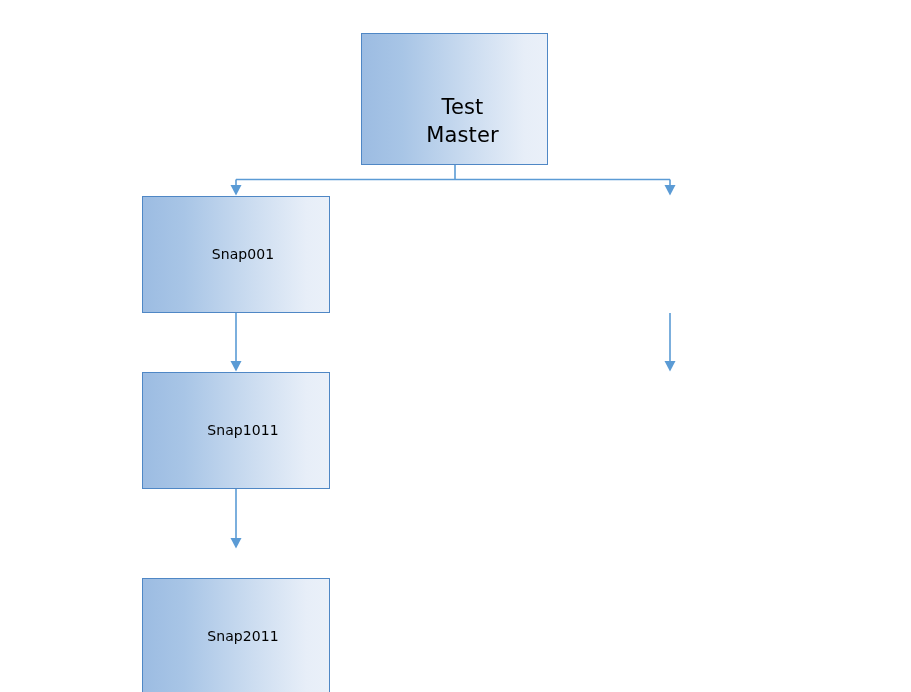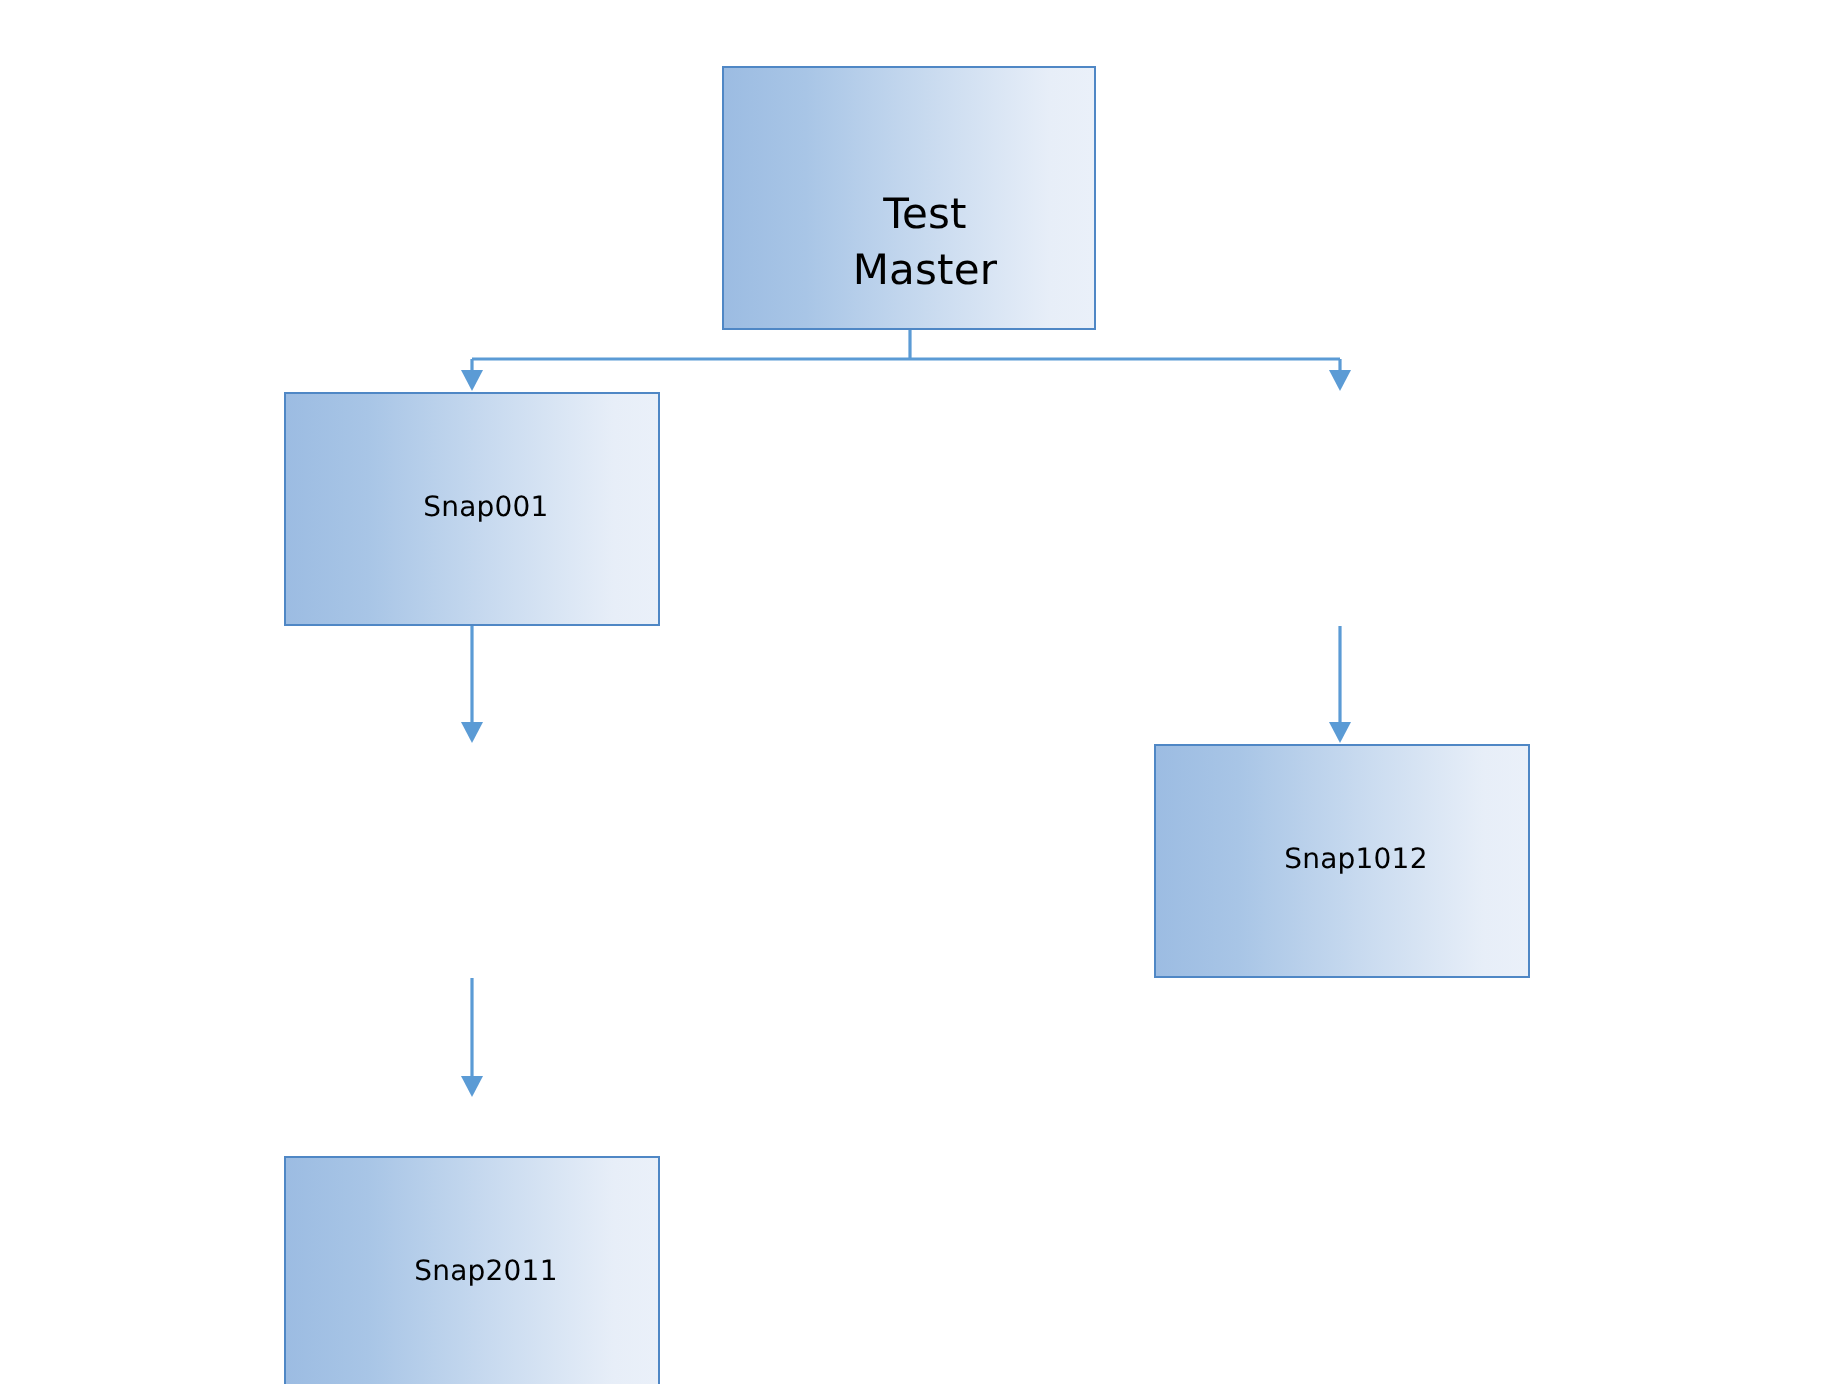--- a/index.html
+++ b/index.html
@@ -89,22 +89,22 @@
   <div class="node" id="n-root" style="left: 361px; top: 33px; width: 187px; height: 132px; border-color: rgb(79, 135, 197); background: linear-gradient(to right, rgb(156, 188, 226) 0%, rgb(168, 197, 230) 22%, rgb(203, 220, 240) 58%, rgb(231, 238, 248) 88%, rgb(234, 240, 249) 100%);">
     <span class="node-label" style="color: rgb(0, 0, 0); margin-top: 45px;">Test
 Master</span>
   </div>
 
   <div class="node" id="n-snap001" style="left: 142px; top: 196px; width: 188px; height: 117px; border-color: rgb(79, 135, 197); background: linear-gradient(to right, rgb(156, 188, 226) 0%, rgb(168, 197, 230) 22%, rgb(203, 220, 240) 58%, rgb(231, 238, 248) 88%, rgb(234, 240, 249) 100%);">
     <span class="node-label" style="color: rgb(0, 0, 0);">Snap001</span>
   </div>
 
 
+  <div class="node" id="n-snap1011" style="left: 142px; top: 372px; width: 188px; height: 117px; border-color: rgb(79, 135, 197); background: linear-gradient(to right, rgb(156, 188, 226) 0%, rgb(168, 197, 230) 22%, rgb(203, 220, 240) 58%, rgb(231, 238, 248) 88%, rgb(234, 240, 249) 100%);">
+    <span class="node-label" style="color: rgb(0, 0, 0);">Snap1011</span>
+  </div>
 
-  <div class="node" id="n-snap1012" style="left: 577px; top: 372px; width: 188px; height: 117px; border-color: rgb(79, 135, 197); background: linear-gradient(to right, rgb(156, 188, 226) 0%, rgb(168, 197, 230) 22%, rgb(203, 220, 240) 58%, rgb(231, 238, 248) 88%, rgb(234, 240, 249) 100%);">
-    <span class="node-label" style="color: rgb(0, 0, 0);">Snap1012</span>
-  </div>
 
   <div class="node" id="n-snap2011" style="left: 142px; top: 578px; width: 188px; height: 117px; border-color: rgb(79, 135, 197); background: linear-gradient(to right, rgb(156, 188, 226) 0%, rgb(168, 197, 230) 22%, rgb(203, 220, 240) 58%, rgb(231, 238, 248) 88%, rgb(234, 240, 249) 100%);">
     <span class="node-label" style="color: rgb(0, 0, 0);">Snap2011</span>
   </div>
 
 </div>
 
 </body></html>

